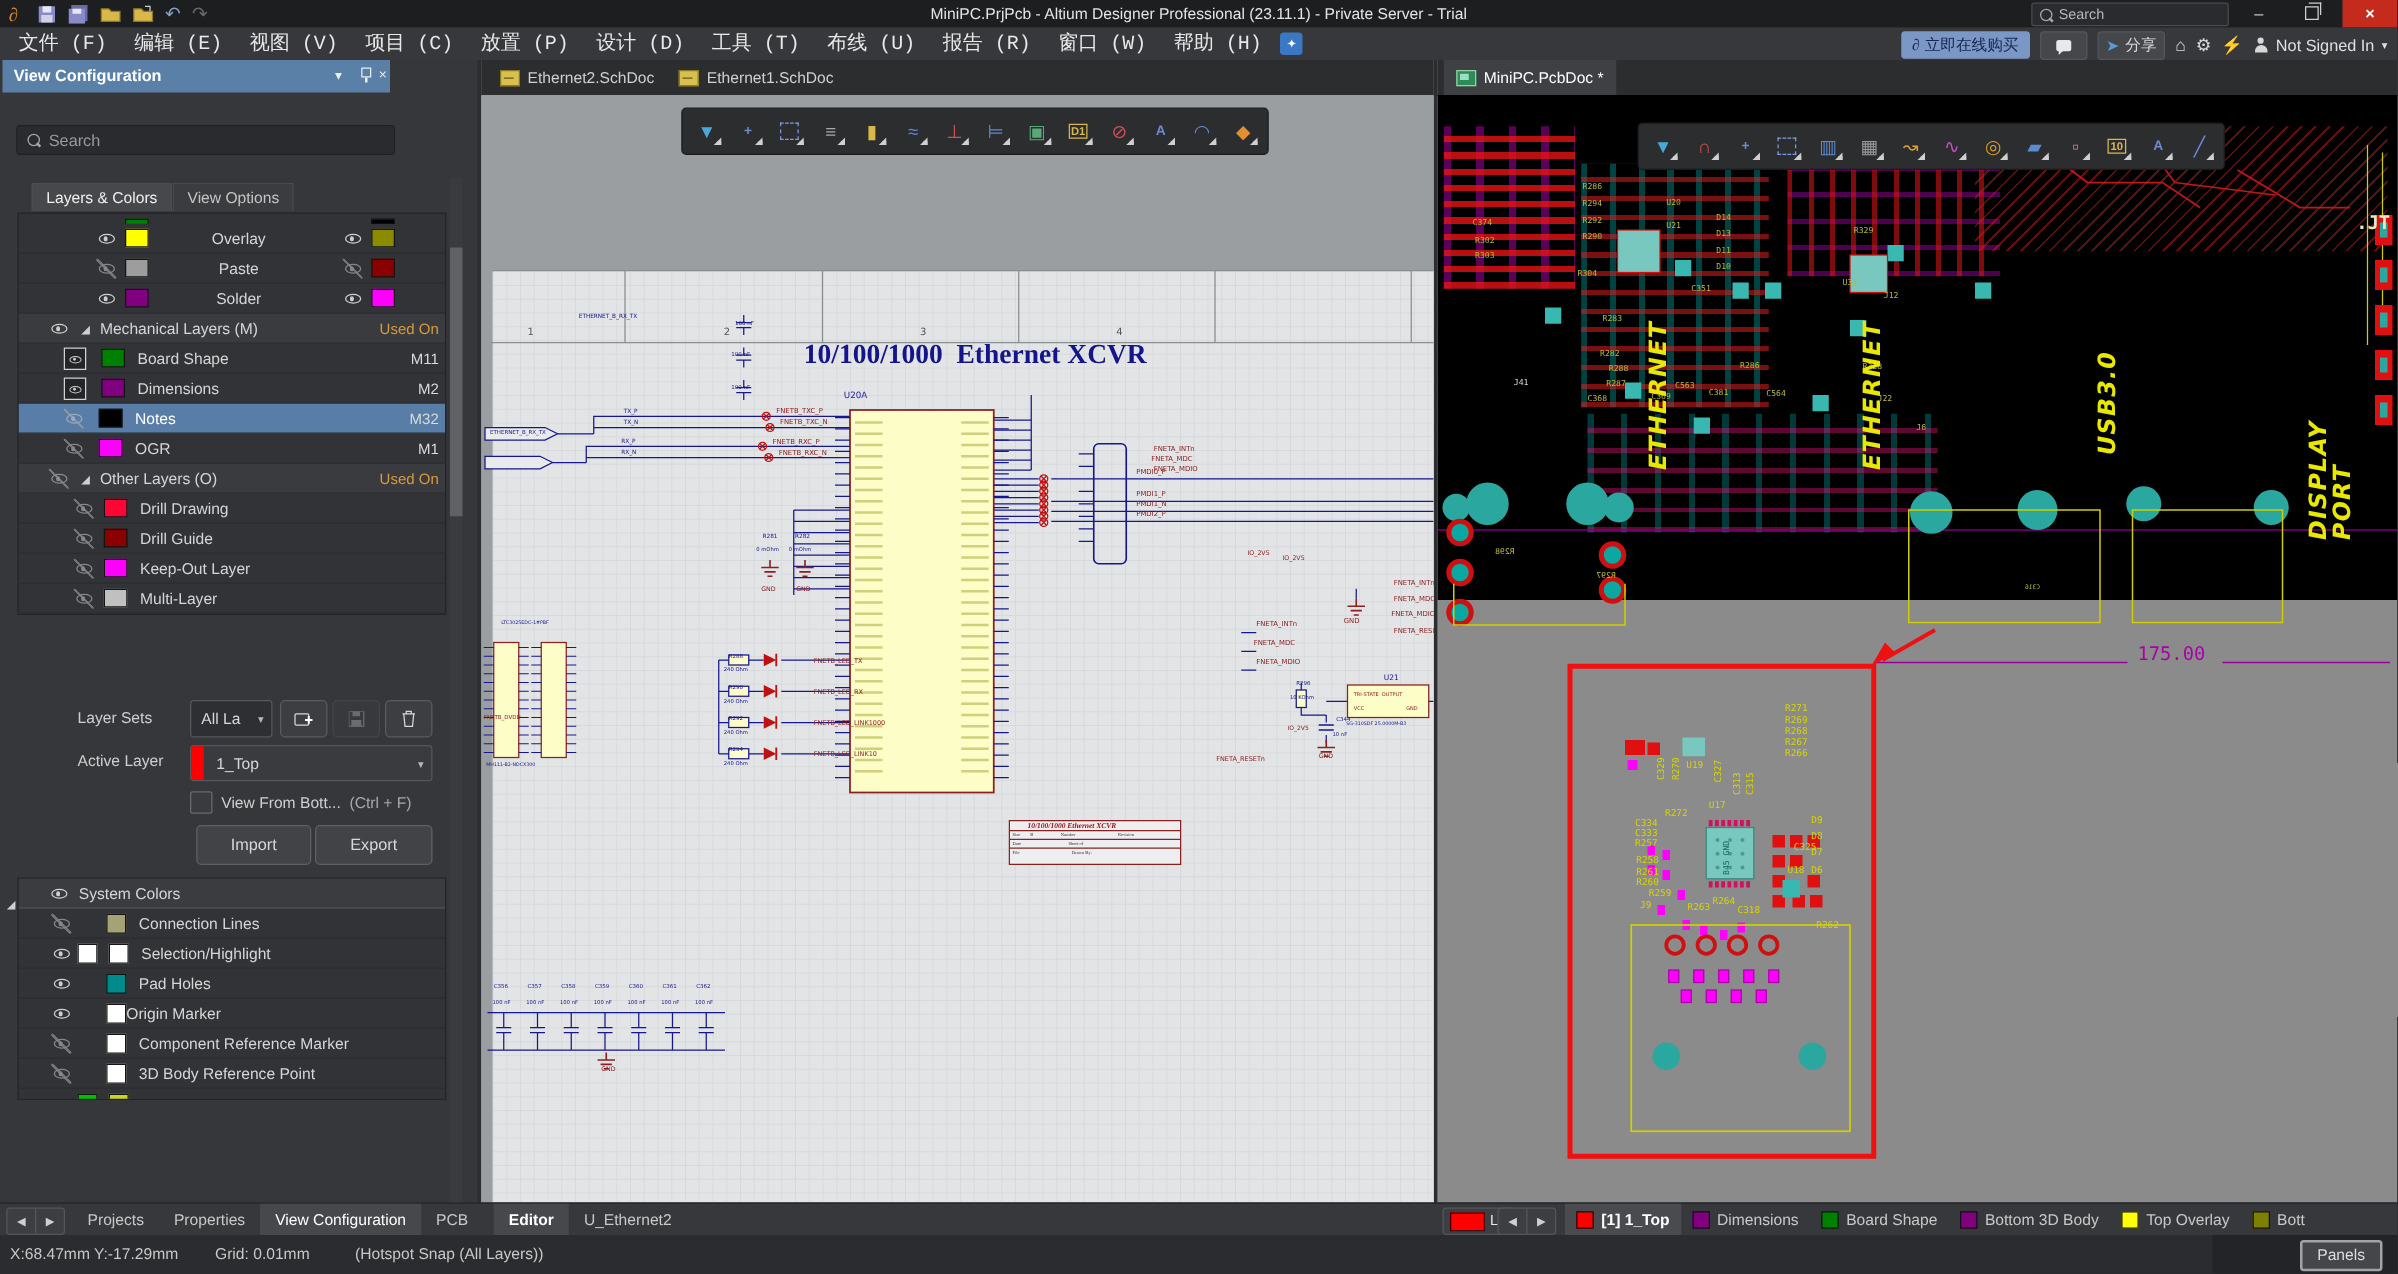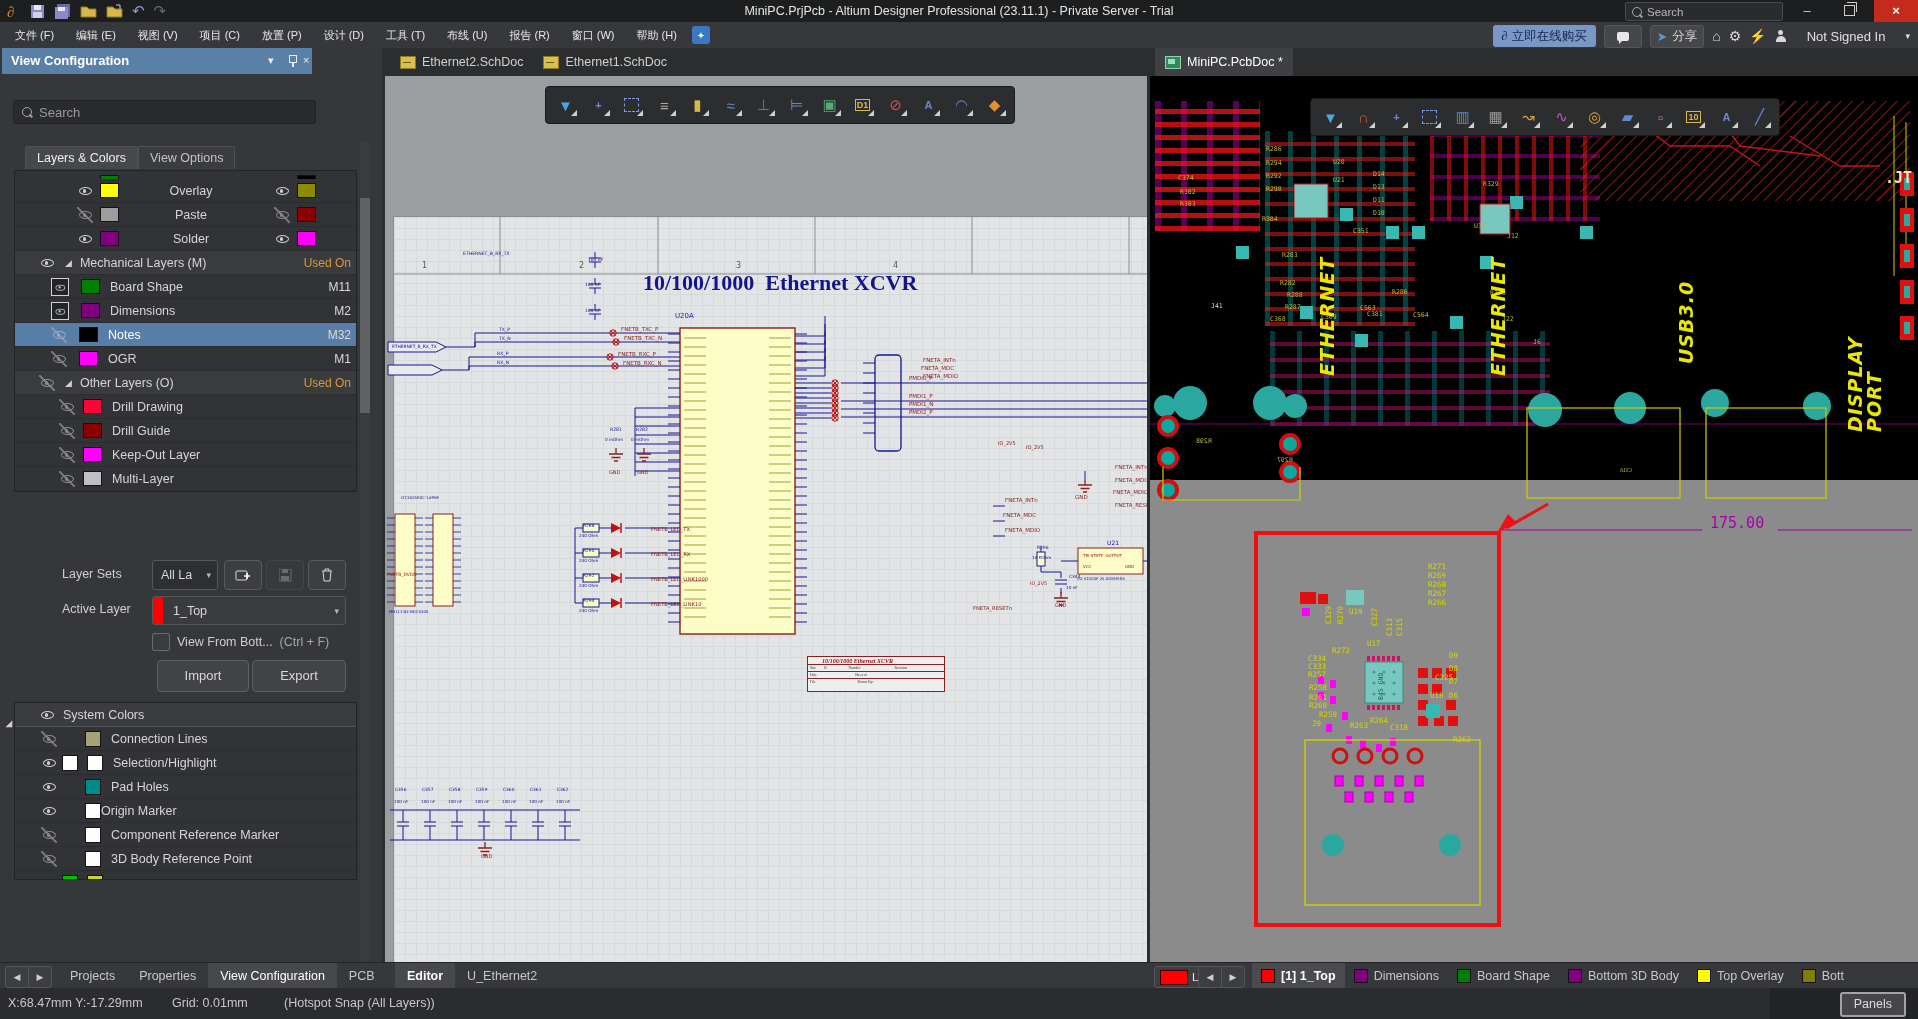--- a/index.html
+++ b/index.html
@@ -12,31 +12,31 @@
   .winbtn{position:absolute;top:0;height:22px;text-align:center;line-height:22px;color:#cfcfcf;font-size:13px;}
   #btn-min{left:1790px;width:34px;}
   #btn-max{left:1832px;width:34px;}
   #btn-close{left:1874px;width:44px;background:#c42b1c;color:#fff;font-weight:bold;}
   .restore-ico{display:inline-block;width:9px;height:9px;border:1px solid #cfcfcf;position:relative;top:1px;}
   .restore-ico::before{content:"";position:absolute;left:2px;top:-4px;width:9px;height:9px;border:1px solid #cfcfcf;border-bottom:none;border-left:none;}
   .mag{display:inline-block;width:8px;height:8px;border:1.5px solid #a8a8a8;border-radius:50%;position:relative;flex:none;}
   .mag::after{content:"";position:absolute;left:6px;top:7px;width:4px;height:1.5px;background:#a8a8a8;transform:rotate(45deg);}
   
   #menubar{position:absolute;left:0;top:22px;width:1918px;height:26px;background:#37383b;display:flex;align-items:center;}
-  .mi{padding:0 11px;font-size:11px;color:#e8e8e8;height:26px;line-height:26px;}
+  .mi{padding:0 11px;font-size:16px;color:#e8e8e8;height:26px;line-height:26px;font-family:Liberation Mono, monospace;}
   #menu-right{position:absolute;right:8px;top:24px;display:flex;align-items:center;gap:8px;height:24px;}
   #buy-btn{background:#7b97c5;color:#16264e;font-size:12.5px;height:22px;line-height:22px;padding:0 9px;border-radius:3px;display:flex;gap:4px;align-items:center;}
   .sq-btn{background:#46474b;border:1px solid #55565a;border-radius:3px;height:21px;min-width:24px;display:flex;align-items:center;justify-content:center;color:#d8d8d8;font-size:12.5px;padding:0 6px;gap:5px;}
   .bubble{display:inline-block;width:12px;height:9px;background:#e8e8e8;border-radius:2px;position:relative;}
   .bubble::after{content:"";position:absolute;left:2px;bottom:-3px;border:3px solid transparent;border-top-color:#e8e8e8;border-left-color:#e8e8e8;}
   .mico{font-size:14px;color:#d8d8d8;}
   .person{display:inline-block;width:12px;height:12px;position:relative;}
   .person::before{content:"";position:absolute;left:3.5px;top:0;width:5px;height:5px;border-radius:50%;background:#d8d8d8;}
   .person::after{content:"";position:absolute;left:1px;top:6px;width:10px;height:6px;border-radius:5px 5px 0 0;background:#d8d8d8;}
-  #signin{display:flex;align-items:center;gap:20px;color:#e0e0e0;font-size:13px;}
+  #signin{display:flex;align-items:center;gap:6px;color:#e0e0e0;font-size:13px;}
   
   #leftpanel{position:absolute;left:0;top:48px;width:382px;height:914px;background:#36373a;}
   #vc-header{position:absolute;left:2px;top:0;width:310px;height:26px;background:#5b80a8;color:#fff;font-weight:bold;font-size:13px;line-height:26px;padding-left:9px;box-sizing:border-box;}
   .hdr-ico{position:absolute;top:6px;color:#e8eef5;font-size:11px;}
   .pinico{display:inline-block;width:10px;height:13px;position:relative;}
   .pinico::before{content:"";position:absolute;left:1px;top:1px;width:6px;height:6px;border:1.5px solid #e8eef5;}
   .pinico::after{content:"";position:absolute;left:4px;top:9px;width:1.5px;height:4px;background:#e8eef5;}
   #vc-search{position:absolute;left:13px;top:52px;width:303px;height:24px;background:#2a2b2e;border:1px solid #202124;border-radius:3px;display:flex;align-items:center;gap:7px;padding-left:8px;box-sizing:border-box;color:#9a9a9a;font-size:13px;}
   .vtab{position:absolute;top:98px;height:22px;line-height:22px;font-size:12.5px;padding:0 11px;border:1px solid #505154;border-bottom:none;border-radius:2px 2px 0 0;color:#c4c4c4;background:#3b3c3f;}
   .vtab.active{background:#47484c;color:#f0f0f0;}
@@ -818,21 +818,21 @@
           <span class="plbl" style="left: 132px; top: 176px; font-size: 6.5px; color: rgb(184, 184, 56);">R283</span>
           <span class="plbl" style="left: 130px; top: 204px; font-size: 6.5px; color: rgb(184, 184, 56);">R282</span>
           <span class="plbl" style="left: 137px; top: 216px; font-size: 6.5px; color: rgb(184, 184, 56);">R288</span>
           <span class="plbl" style="left: 135px; top: 228px; font-size: 6.5px; color: rgb(184, 184, 56);">R287</span>
           <span class="plbl" style="left: 120px; top: 240px; font-size: 6.5px; color: rgb(184, 184, 56);">C368</span>
           <span class="plbl" style="left: 171px; top: 238px; font-size: 6.5px; color: rgb(184, 184, 56);">C369</span>
           <span class="plbl" style="left: 217px; top: 235px; font-size: 6.5px; color: rgb(184, 184, 56);">C381</span>
           <span class="plbl" style="left: 61px; top: 227px; font-size: 6.5px; color: rgb(216, 216, 216);">J41</span>
           <span class="plbl" style="left: 340px; top: 214px; font-size: 6.5px; color: rgb(184, 184, 56);">R328</span>
           <span class="plbl" style="left: 242px; top: 213px; font-size: 6.5px; color: rgb(184, 184, 56);">R286</span>
-          <span class="plbl" style="left: 210px; top: 229px; font-size: 6.5px; color: rgb(184, 184, 56);">C563</span>
+          <span class="plbl" style="left: 190px; top: 229px; font-size: 6.5px; color: rgb(184, 184, 56);">C563</span>
           <span class="plbl" style="left: 263px; top: 236px; font-size: 6.5px; color: rgb(184, 184, 56);">C564</span>
           <span class="plbl" style="left: 352px; top: 240px; font-size: 6.5px; color: rgb(184, 184, 56);">J22</span>
           <span class="plbl" style="left: 383px; top: 263px; font-size: 6.5px; color: rgb(184, 184, 56);">J6</span>
           <span class="plbl" style="left: 46px; top: 362px; font-size: 6.5px; color: rgb(184, 184, 56); transform: scaleX(-1);">R298</span>
           <span class="plbl" style="left: 127px; top: 381px; font-size: 6.5px; color: rgb(184, 184, 56); transform: scaleX(-1);">R297</span>
           <span class="plbl" style="left: 470px; top: 392px; font-size: 5px; color: rgb(184, 184, 56); transform: scaleX(-1);">C316</span>
           <span class="plbl" style="left: 278px; top: 487px; font-size: 7.5px; color: rgb(214, 214, 0);">R271</span>
           <span class="plbl" style="left: 278px; top: 496px; font-size: 7.5px; color: rgb(214, 214, 0);">R269</span>
           <span class="plbl" style="left: 278px; top: 505px; font-size: 7.5px; color: rgb(214, 214, 0);">R268</span>
           <span class="plbl" style="left: 278px; top: 514px; font-size: 7.5px; color: rgb(214, 214, 0);">R267</span>

